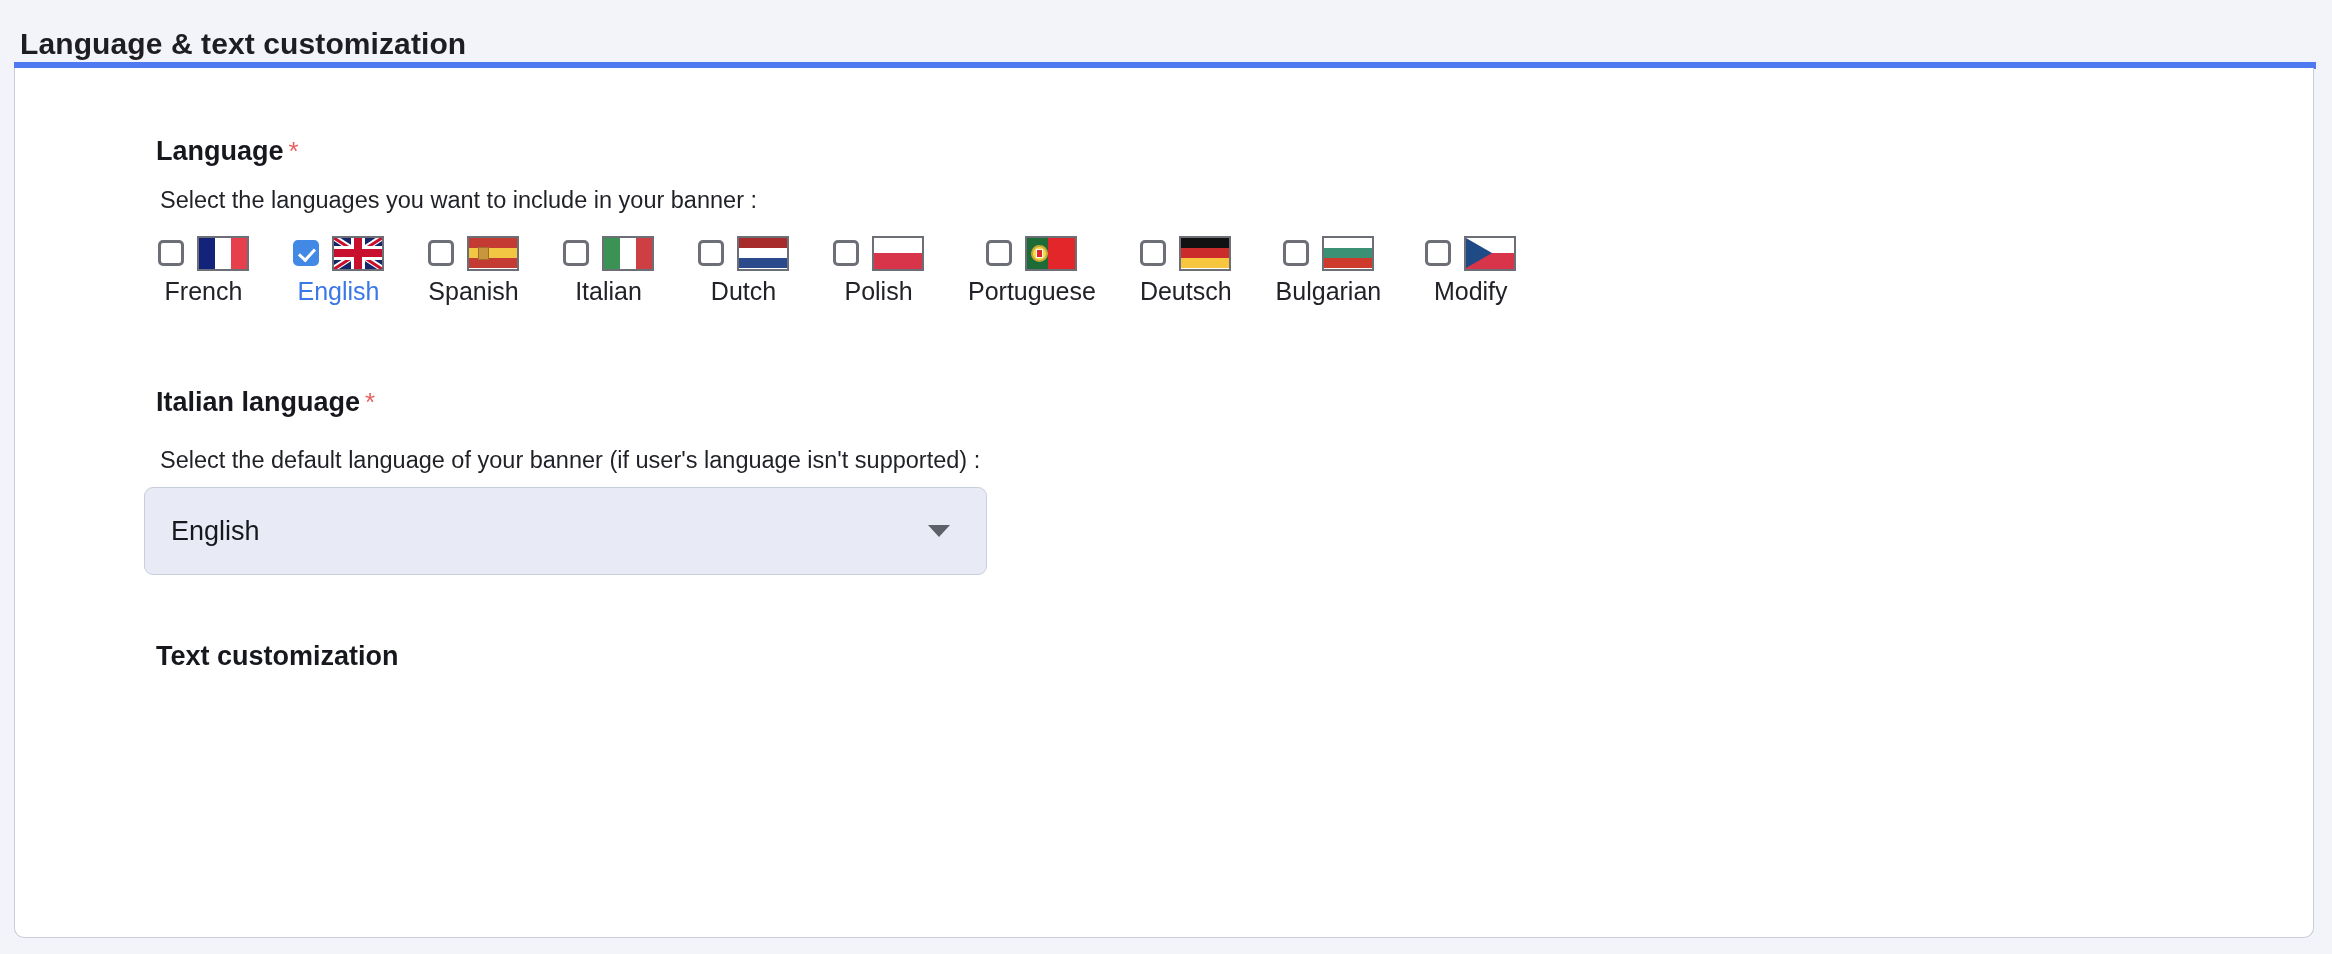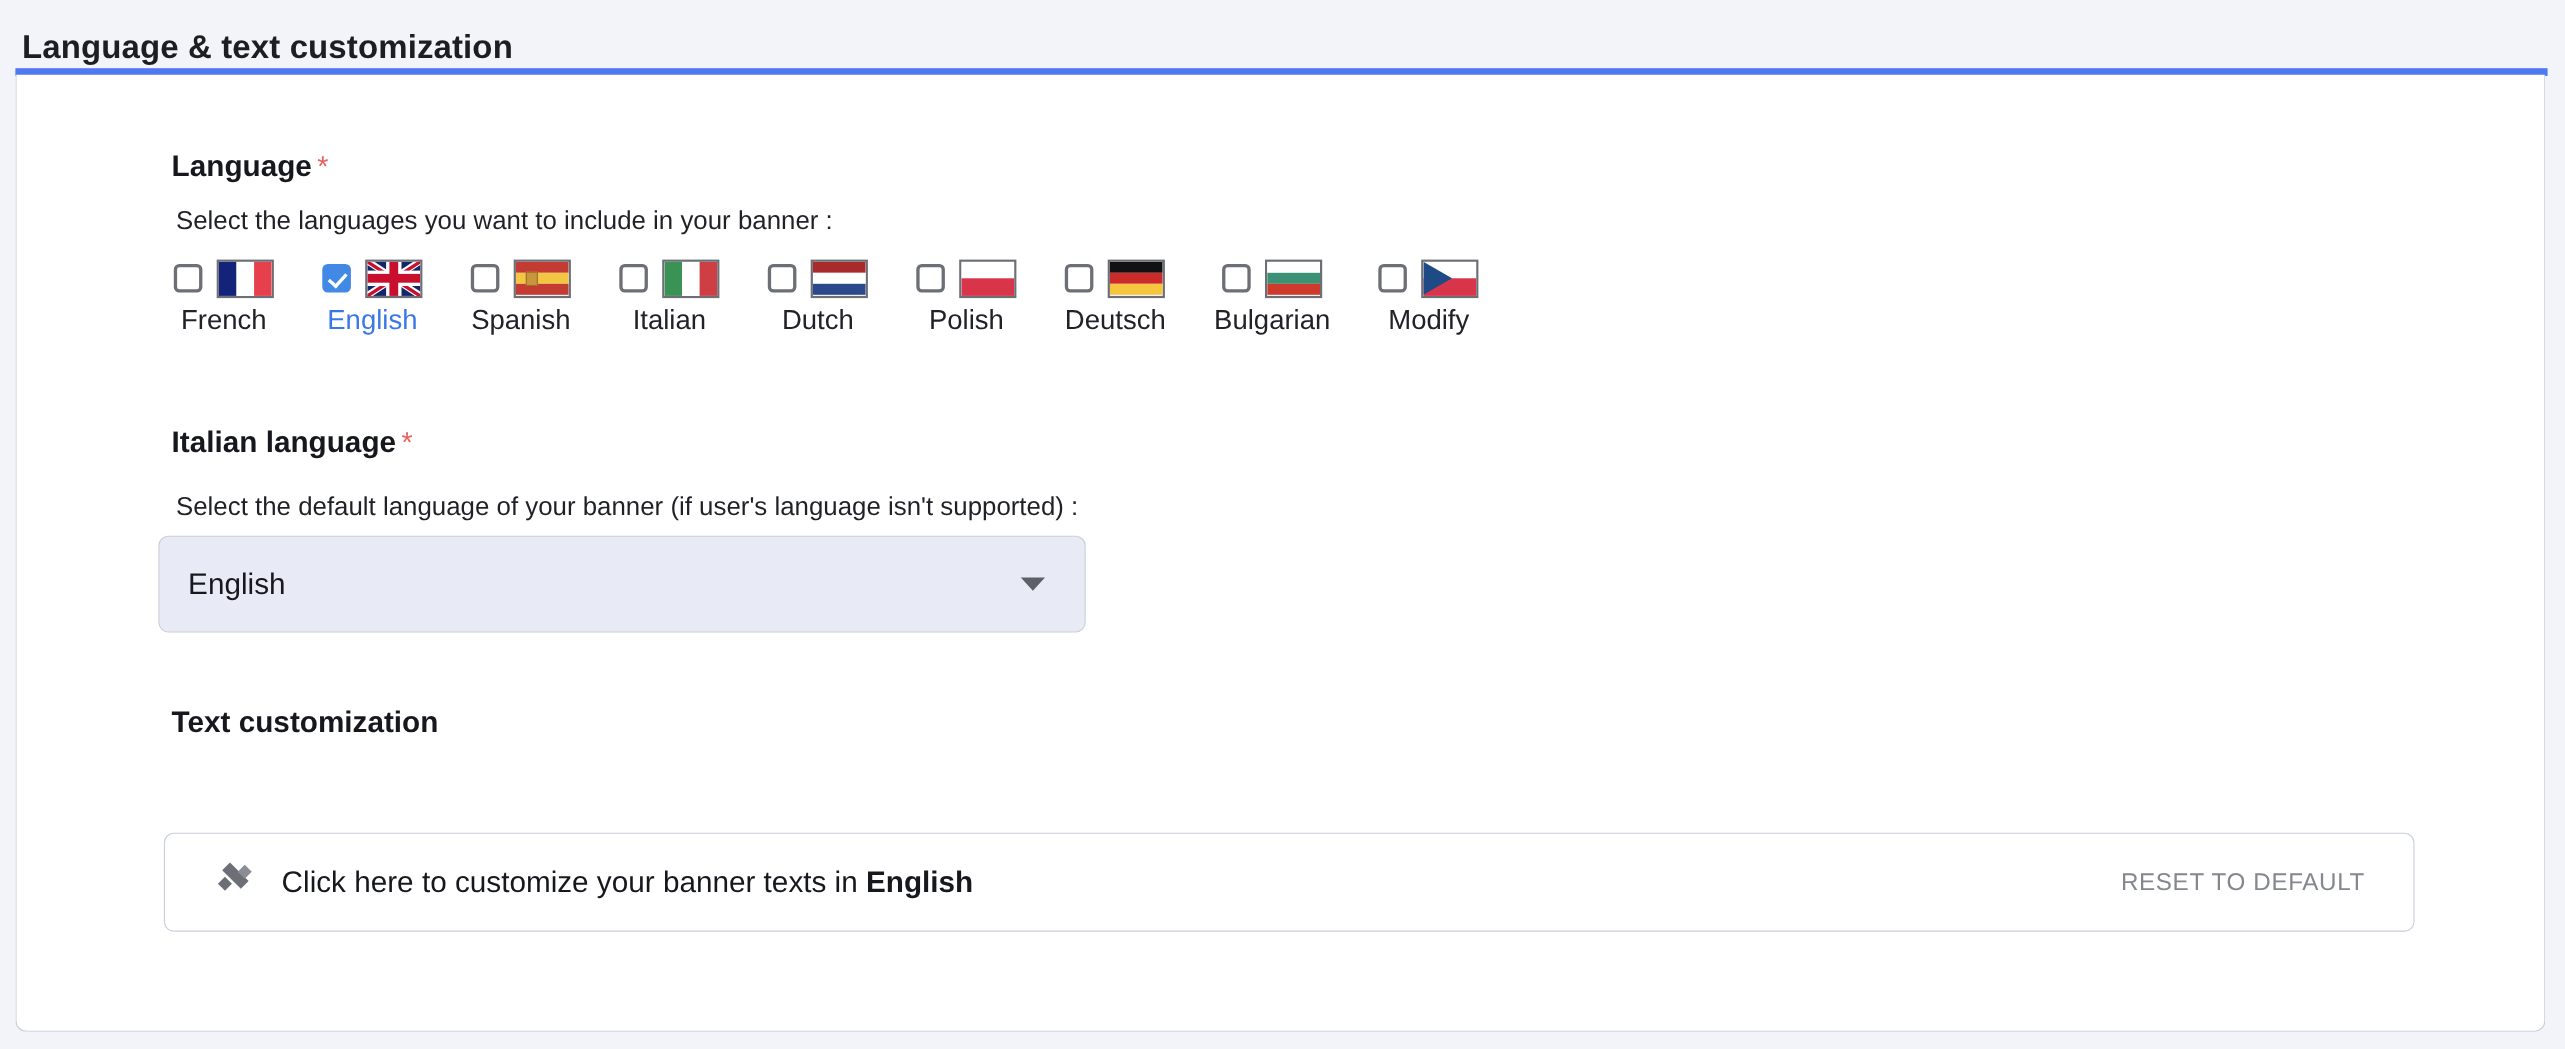--- a/index.html
+++ b/index.html
@@ -391,20 +391,31 @@
         <div class="flag">
           <div class="h2">
               <div style="background:#fff"></div>
               <div style="background:#d8344a"></div>
             </div>
         </div>
       </div>
       <div class="lang-label">Polish</div>
     </div>
 
+    <div class="lang-item">
+      <div class="lang-top">
+        <div class="checkbox"></div>
+        <div class="flag">
+          <div class="pt-left"></div>
+            <div class="pt-right"></div>
+            <div class="pt-emblem"></div>
+        </div>
+      </div>
+      <div class="lang-label">Portuguese</div>
+    </div>
 
     <div class="lang-item">
       <div class="lang-top">
         <div class="checkbox"></div>
         <div class="flag">
           <div class="h3">
               <div style="background:#111111"></div>
               <div style="background:#cc2b2b"></div>
               <div style="background:#f5c63e"></div>
             </div>
@@ -454,23 +465,14 @@
 
   <div class="select-box">
     <div class="select-value">English</div>
     <div class="select-caret"></div>
   </div>
 
   <div class="section" style="top:631px;">
     <div class="section-title">Text customization</div>
   </div>
 
-  <div class="customize-bar">
-    <div class="pencil-icon">
-      <div class="body"></div>
-      <div class="nib"></div>
-      <div class="tip"></div>
-    </div>
-    <div class="customize-text"><span>Click here to customize your banner texts in </span><b>English</b></div>
-    <div class="reset-btn">RESET TO DEFAULT</div>
-  </div>
 
 </div>
 
 </body></html>

